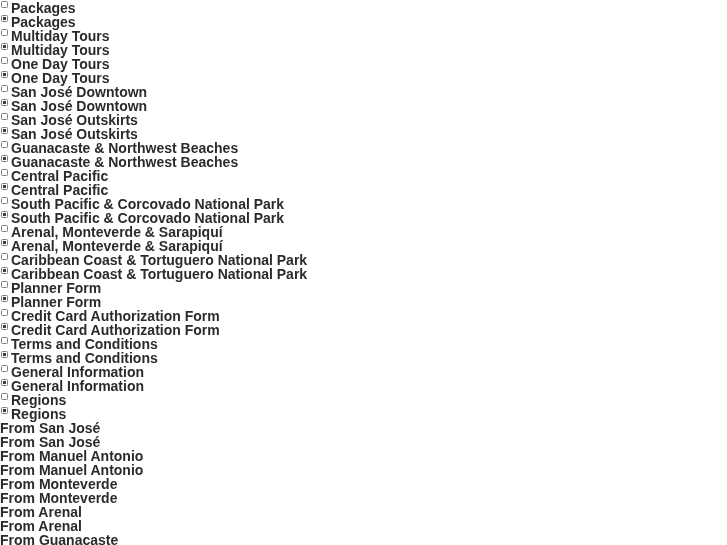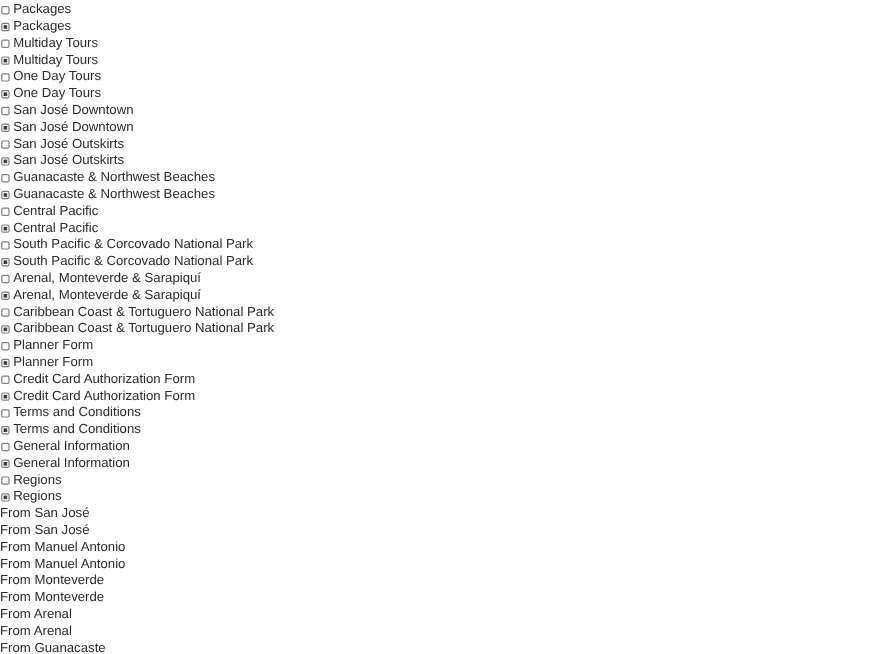--- a/index.html
+++ b/index.html
@@ -11,25 +11,25 @@
     overflow: hidden;
     font-family: "Liberation Sans", "DejaVu Sans", sans-serif;
   }
   .list {
     padding-top: 1px;
     padding-left: 0;
   }
   .row {
     height: 14px;
     line-height: 14px;
-    font-size: 11px;
+    font-size: 14px;
     color: #2b2b2b;
     white-space: nowrap;
     display: flex;
-    align-items: center;
+    font-weight: bold;
   }
   .marker {
     display: inline-block;
     width: 7px;
     height: 7px;
     box-sizing: border-box;
     border: 1px solid #7e7e7e;
     border-radius: 1.5px;
     background: #ffffff;
     margin-left: 1px;

